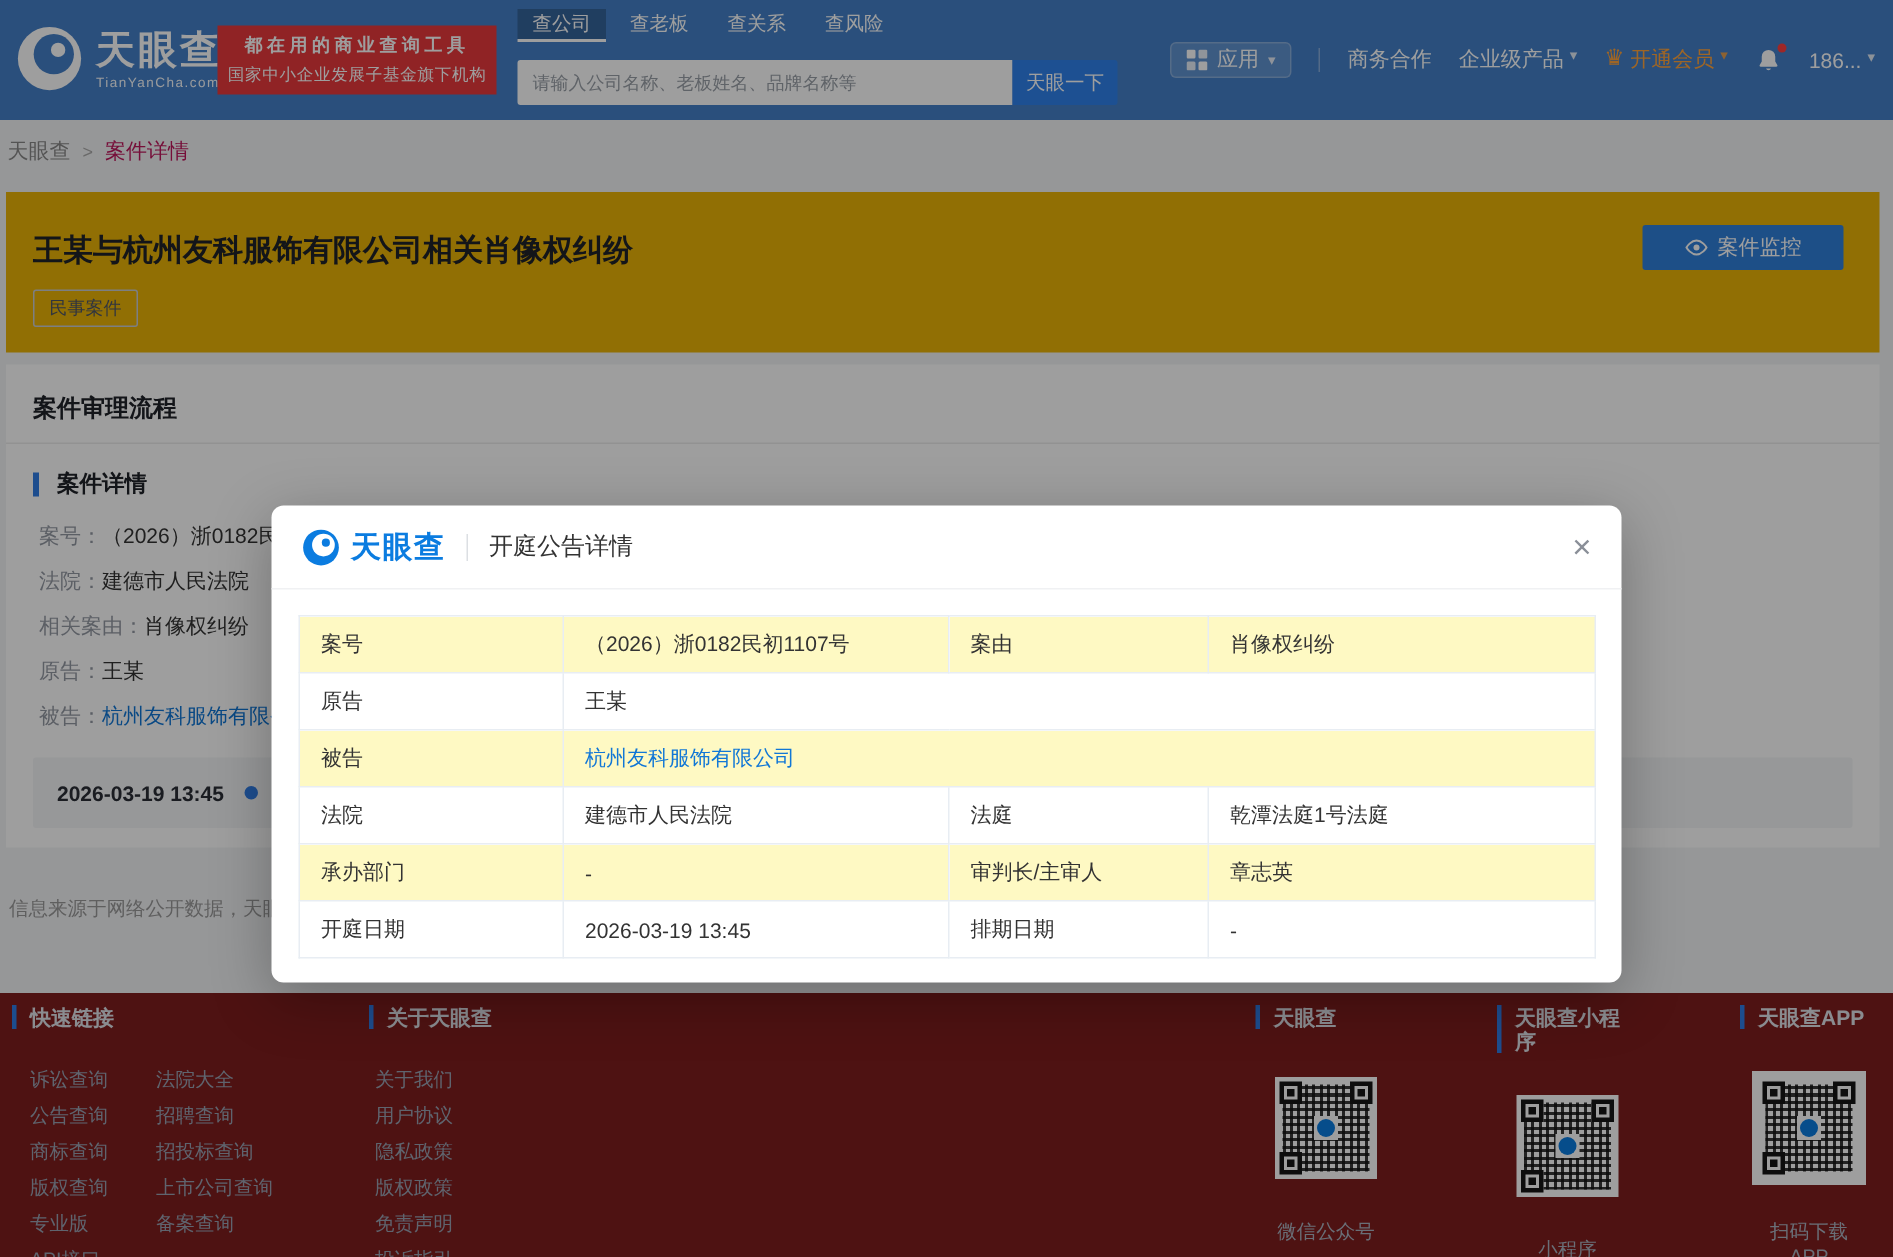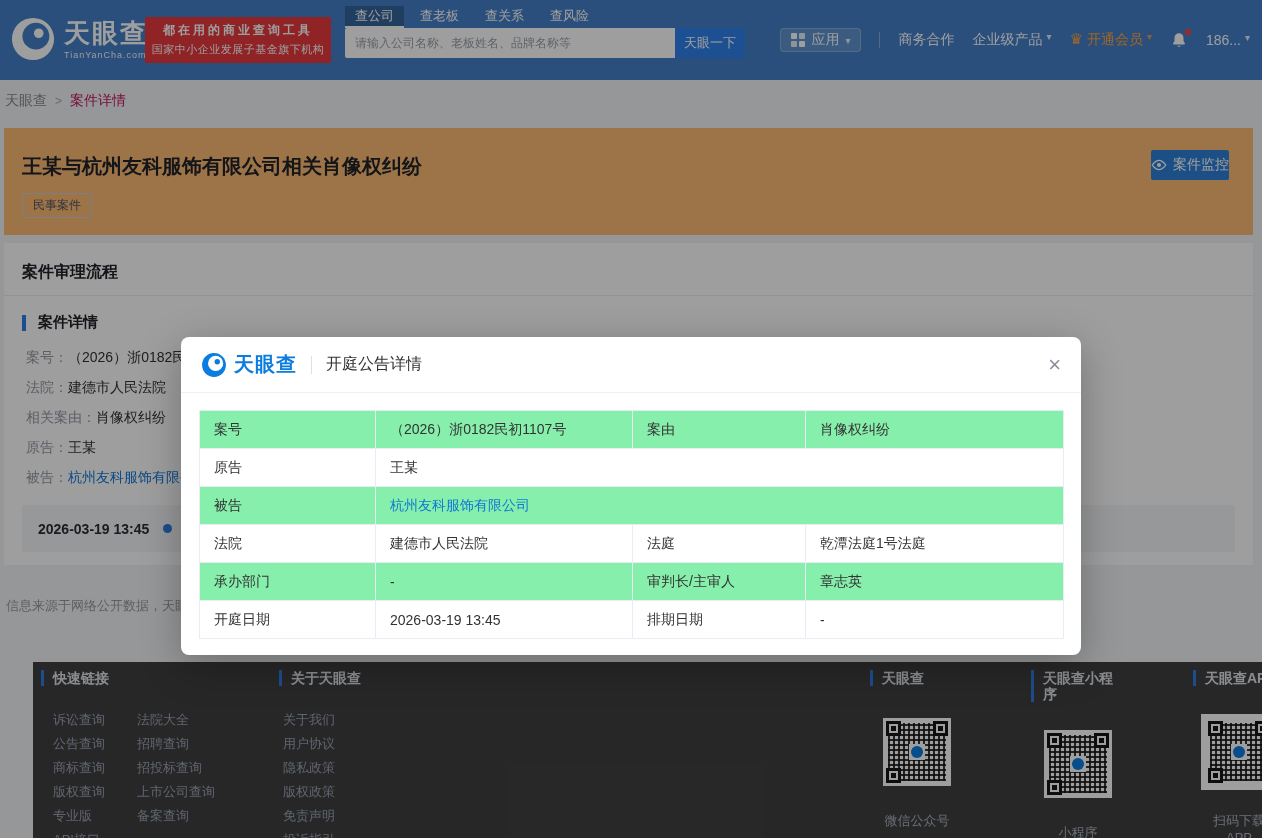--- a/index.html
+++ b/index.html
@@ -18,21 +18,21 @@
   .logo-cn { font-size:26px; font-weight:bold; line-height:28px; letter-spacing:2px; }
   .logo-en { font-size:9px; letter-spacing:1px; margin-top:3px; opacity:.95; }
   .badge { position:absolute; left:145px; top:17px; width:186px; background:#e8393d; color:#fff; text-align:center; padding:5px 0 6px; }
   .badge-line1 { font-size:12px; font-weight:bold; letter-spacing:3px; }
   .badge-line2 { font-size:11px; margin-top:3px; letter-spacing:.5px; }
 
   .search-area { position:absolute; left:345px; top:6px; }
   .search-tabs { display:flex; height:22px; }
   .search-tabs .tab { padding:0 10px; margin-right:6px; color:#fff; font-size:13px; line-height:20px; cursor:pointer; }
   .search-tabs .tab.active { background:rgba(0,0,0,.22); border-bottom:2px solid #fff; }
-  .search-row { display:flex; margin-top:0; }
+  .search-row { display:flex; margin-top:12px; }
   .search-row input { width:330px; height:30px; border:0; outline:0; padding:0 10px; font-size:12px; border-radius:2px 0 0 2px; color:#333; font-family:inherit; }
   .search-row input::placeholder { color:#9aa0a8; }
   .search-btn { width:70px; height:30px; border:0; background:#2f82ec; color:#fff; font-size:13px; border-radius:0 2px 2px 0; cursor:pointer; font-family:inherit; }
 
   .top-menu { position:absolute; right:12px; top:0; height:80px; display:flex; align-items:center; gap:18px; color:#fff; font-size:14px; }
   .menu-chip { display:flex; align-items:center; gap:6px; padding:2px 10px; background:rgba(255,255,255,.15); border:1px solid rgba(255,255,255,.25); border-radius:4px; cursor:pointer; }
   .menu-item { display:flex; align-items:flex-start; gap:4px; cursor:pointer; white-space:nowrap; }
   .caret { font-size:10px; opacity:.85; }
   .vdiv { width:1px; height:16px; background:rgba(255,255,255,.35); }
   .vip { color:#ffa43d; }
@@ -42,44 +42,44 @@
   .bell-wrap svg { width:18px; height:18px; }
   .red-dot { position:absolute; top:-2px; right:-3px; width:6px; height:6px; border-radius:50%; background:#ff4040; }
 
   
   .breadcrumb { position:absolute; top:80px; left:5px; height:42px; display:flex; align-items:center; font-size:14px; }
   .bc-home { color:#888; cursor:pointer; }
   .bc-sep { color:#aaa; font-size:12px; margin:0 8px; }
   .bc-cur { color:#be185d; }
 
   
-  .title-card { position:absolute; top:128px; left:4px; right:9px; height:107px; background:#fdba74; padding:25px 18px 0; }
+  .title-card { position:absolute; top:128px; left:4px; right:9px; height:107px; background:#eab308; padding:25px 18px 0; }
   .title-card h1 { font-size:20px; color:#202329; font-weight:bold; }
   .case-tag { display:inline-block; margin-top:13px; padding:3px 10px; font-size:12px; color:#4e5666; border:1px solid #c9cdd4; border-radius:2px; }
-  .monitor-btn { position:absolute; top:22px; right:24px; height:30px; display:flex; align-items:center; gap:6px; background:#3080da; color:#fff; border:0; border-radius:2px; padding:0 0; font-size:14px; cursor:pointer; font-family:inherit; }
+  .monitor-btn { position:absolute; top:22px; right:24px; height:30px; display:flex; align-items:center; gap:6px; background:#3080da; color:#fff; border:0; border-radius:2px; padding:0 28px; font-size:14px; cursor:pointer; font-family:inherit; }
   .monitor-btn svg { width:16px; height:16px; }
 
   
   .main-card { position:absolute; top:243px; left:4px; right:9px; height:322px; background:#fff; }
   .main-card h2 { padding:19px 18px 12px; font-size:16px; color:#202329; border-bottom:1px solid #ececec; }
   .stage { margin:17px 18px 0; display:flex; align-items:center; font-size:15px; font-weight:bold; color:#202329; }
   .stage-bar { width:4px; height:16px; background:#2f7ce6; margin-right:12px; }
   .fields { margin:10px 18px 0 22px; }
   .field { line-height:30px; font-size:14px; white-space:nowrap; }
   .f-label { color:#9499a3; }
   .f-value { color:#333; }
   .f-value.link { color:#1177d6; cursor:pointer; }
   .timeline-box { margin:13px 18px 0; height:47px; background:#f4f5f7; border-radius:2px; display:flex; align-items:center; padding:0 16px; }
   .tl-date { font-size:14px; font-weight:600; color:#2a2e36; }
   .tl-dot { width:9px; height:9px; border-radius:50%; background:#2f7ce6; margin-left:14px; }
 
   .disclaimer { position:absolute; top:597px; left:6px; font-size:13px; color:#999; }
 
   
-  .footer { position:absolute; top:662px; left:0; right:0; bottom:0; background:#404040;margin-left:33px; }
+  .footer { position:absolute; top:662px; left:0; right:0; bottom:0; background:#7f1d1d; }
   .fs { position:absolute; top:8px; }
   .fs-title { font-size:14px; font-weight:bold; color:#dfe3e9; border-left:3px solid #2f7ce6; padding-left:9px; line-height:16px; }
   .fs-links { margin-top:22px; display:flex; }
   .fcol { margin-left:12px; }
   .fcol.w { width:72px; }
   .flink, .fline { display:block; font-size:13px; color:#99a2b2; line-height:24px; text-decoration:none; cursor:pointer; white-space:nowrap; }
   .fline { cursor:default; }
   .fline.indent { padding-left:68px; }
   .qr { width:68px; height:68px; background:#fff; position:relative; }
   .qnoise { position:absolute; inset:5px;
@@ -105,21 +105,21 @@
   .modal { position:absolute; left:181px; top:337px; width:900px; background:#fff; border-radius:8px; box-shadow:0 10px 40px rgba(0,0,0,.28); z-index:50; }
   .modal-header { display:flex; align-items:center; height:56px; padding:0 20px; border-bottom:1px solid #f0f1f3; }
   .modal-header svg { width:26px; height:26px; }
   .m-logo-text { font-size:20px; font-weight:bold; color:#0b7ce0; margin-left:7px; letter-spacing:1px; }
   .m-div { width:1px; height:18px; background:#dcdfe3; margin:0 14px; }
   .m-title { font-size:16px; color:#333; }
   .m-close { margin-left:auto; font-size:22px; color:#8a8f98; line-height:1; cursor:pointer; }
   .modal-body { padding:17px 18px 16px; }
   .detail-table { width:100%; border-collapse:collapse; table-layout:fixed; }
   .detail-table td { border:1px solid #e8edf3; height:38px; padding:0 14px; font-size:14px; color:#333; overflow:hidden; white-space:nowrap; }
-  .detail-table tr.alt td { background:#86efac; }
+  .detail-table tr.alt td { background:#fef9c3; }
   .td-link { color:#1177d6; cursor:pointer; }
 </style>
 </head>
 <body>
 
 <div class="page">
 
   <header class="topbar">
     <div class="logo">
       <svg viewBox="0 0 48 48">

